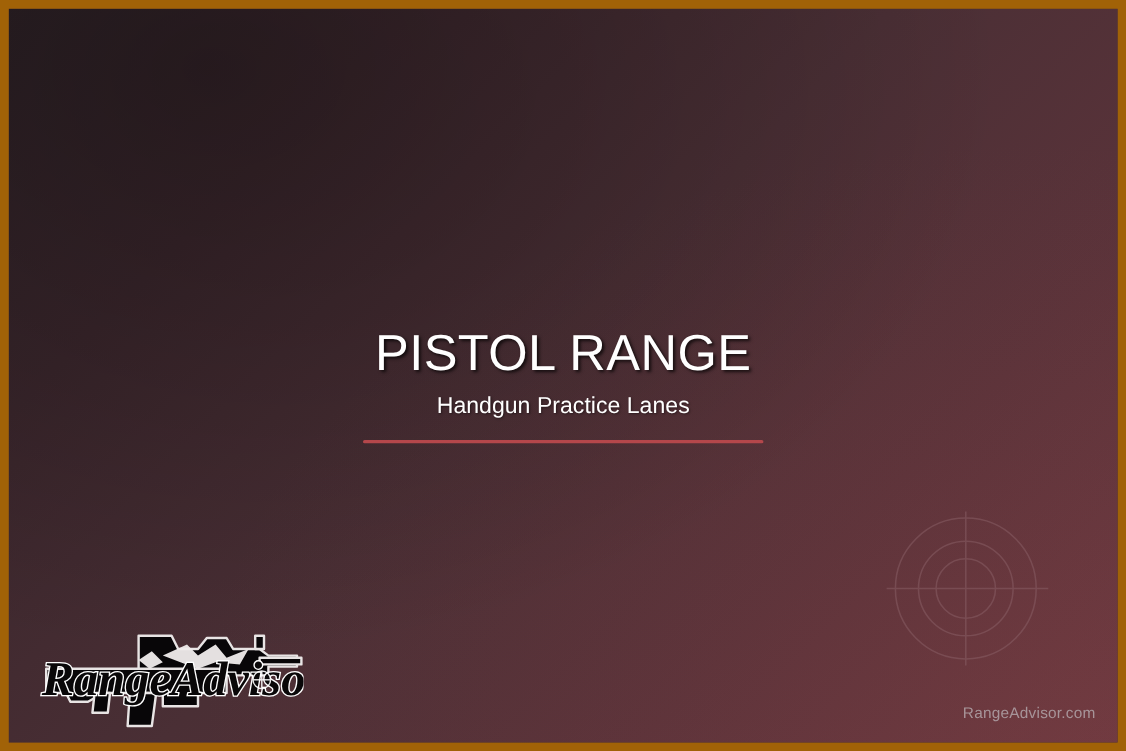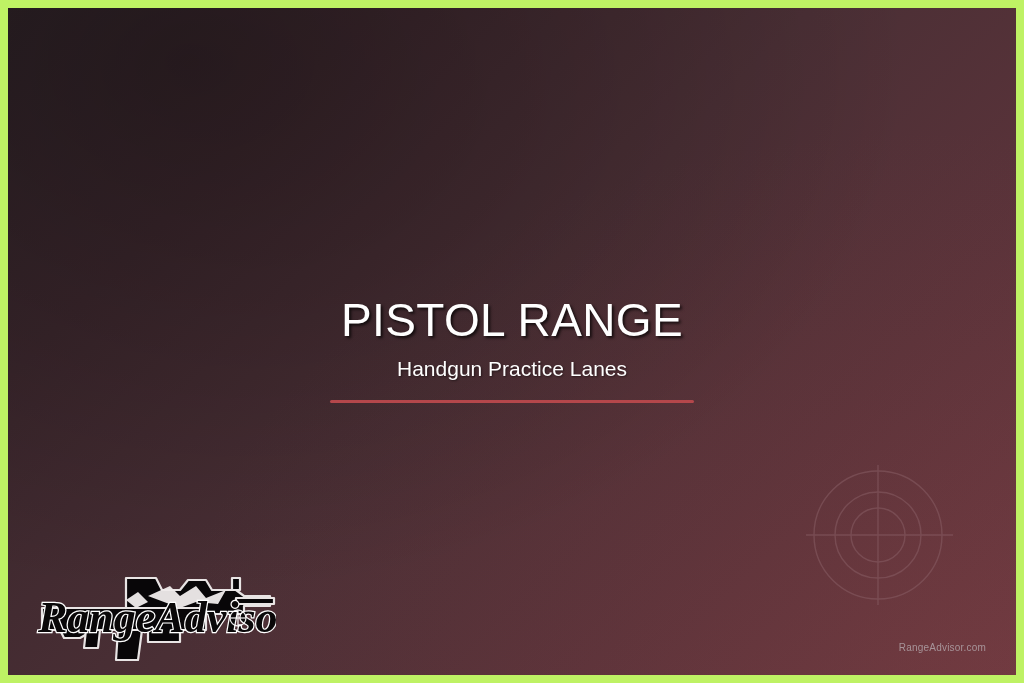--- a/index.html
+++ b/index.html
@@ -14,21 +14,21 @@
     overflow: hidden;
     font-family: "Liberation Sans", sans-serif;
   }
 
   
   .slide {
     position: relative;
     width: 1024px;
     height: 683px;
     box-sizing: border-box;
-    border: 8px solid #bef264;
+    border: 8px solid #a16207;
     background: #4a2e34;
     overflow: hidden;
     padding-left: 24px;
   }
 
   .slide-canvas {
     position: absolute;
     inset: 0;
     background:
       linear-gradient(135deg,
@@ -101,23 +101,23 @@
     left: 22px;
     top: 548px;
     width: 246px;
     height: 108px;
   }
   .logo svg { display: block; }
 
   
   .footer-url {
     position: absolute;
-    right: 30px;
+    right: 20px;
     bottom: 18px;
-    font-size: 10px;
+    font-size: 14px;
     line-height: 18px;
     color: #a79499;
     letter-spacing: 0.2px;
     font-family: "Liberation Sans", sans-serif;
   }
 </style>
 </head>
 <body>
 
 <div class="slide">

